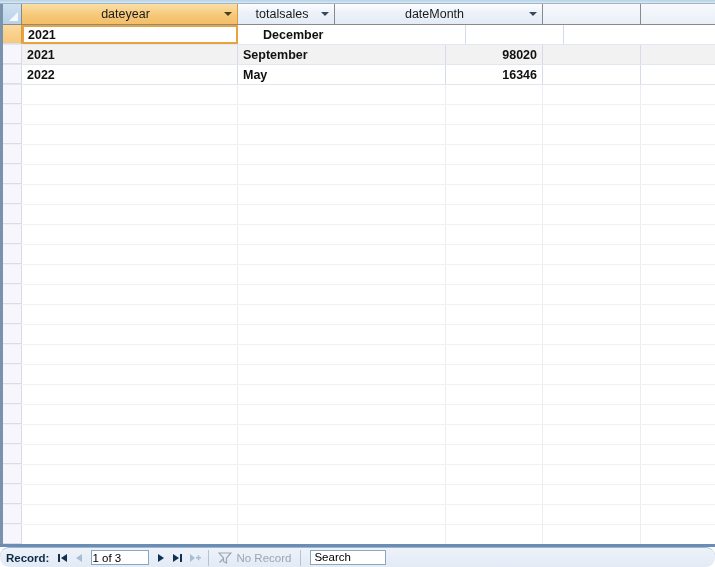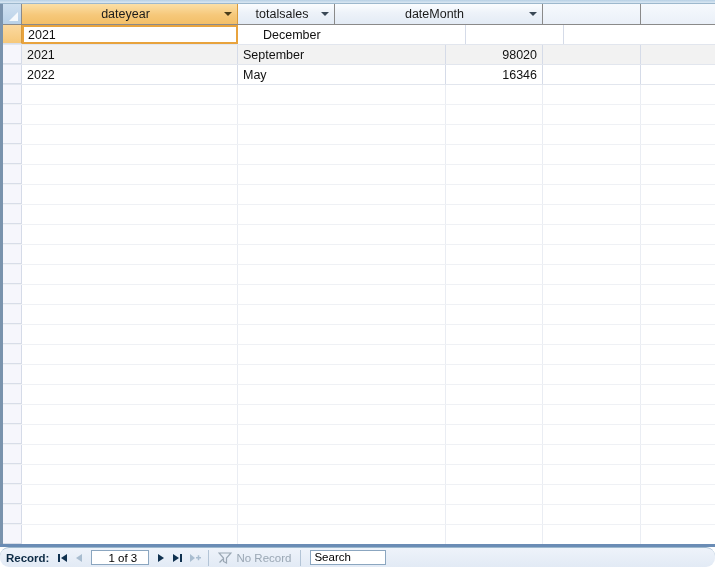--- a/index.html
+++ b/index.html
@@ -122,20 +122,21 @@
 
   
   .body-area {
     position: absolute;
     left: 3px; top: 21px;
     width: 712px;
     height: 522px;
     box-sizing: border-box;
     background: #ffffff;
     overflow: hidden;
+    font-weight: bold;
   }
 
   .row {
     position: relative;
     display: flex;
     align-items: stretch;
     height: 20px;
     box-sizing: border-box;
     border-bottom: 1px solid #e2e6ee;
   }
@@ -229,21 +230,21 @@
 
   .rec-box {
     width: 58px;
     height: 15px;
     margin: 0 3px;
     box-sizing: border-box;
     background: #ffffff;
     border: 1px solid #8ba6c0;
     display: flex;
     align-items: center;
-    padding-left: 16px;
+    padding-left: 0;
     font-size: 11.5px;
     color: #000;
     text-align: right;
   }
 
   .nav-sep {
     width: 1px;
     height: 16px;
     background: #b3c4d6;
     margin: 0 5px;

